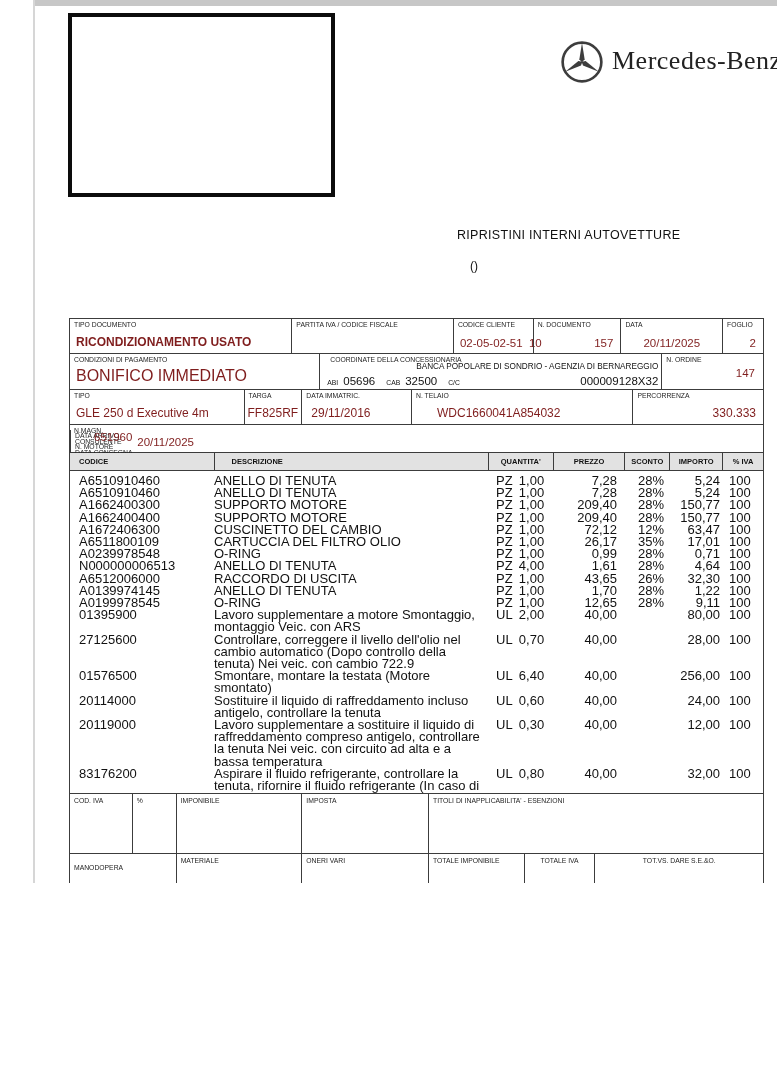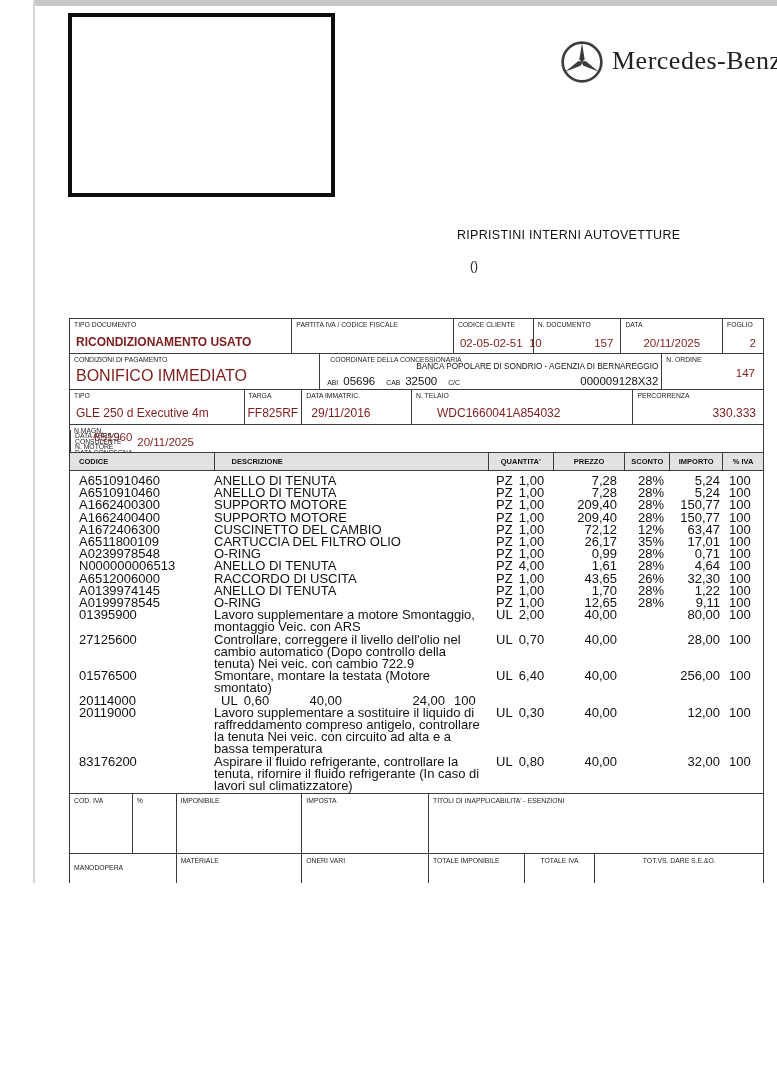--- a/index.html
+++ b/index.html
@@ -341,20 +341,21 @@
           <div class="icell c-desc">Smontare, montare la testata (Motore smontato)</div>
           <div class="icell c-unit">UL</div>
           <div class="icell c-qty">6,40</div>
           <div class="icell c-prezzo">40,00</div>
           <div class="icell c-sconto"></div>
           <div class="icell c-importo">256,00</div>
           <div class="icell c-iva">100</div>
         </div>
         <div class="item-row">
           <div class="icell c-code">20114000</div>
+          <div class="icell c-desc">Sostituire il liquido di raffreddamento incluso antigelo, controllare la tenuta</div>
           <div class="icell c-unit">UL</div>
           <div class="icell c-qty">0,60</div>
           <div class="icell c-prezzo">40,00</div>
           <div class="icell c-sconto"></div>
           <div class="icell c-importo">24,00</div>
           <div class="icell c-iva">100</div>
         </div>
         <div class="item-row">
           <div class="icell c-code">20119000</div>
           <div class="icell c-desc">Lavoro supplementare a sostituire il liquido di raffreddamento compreso antigelo, controllare la tenuta Nei veic. con circuito ad alta e a bassa temperatura</div>

